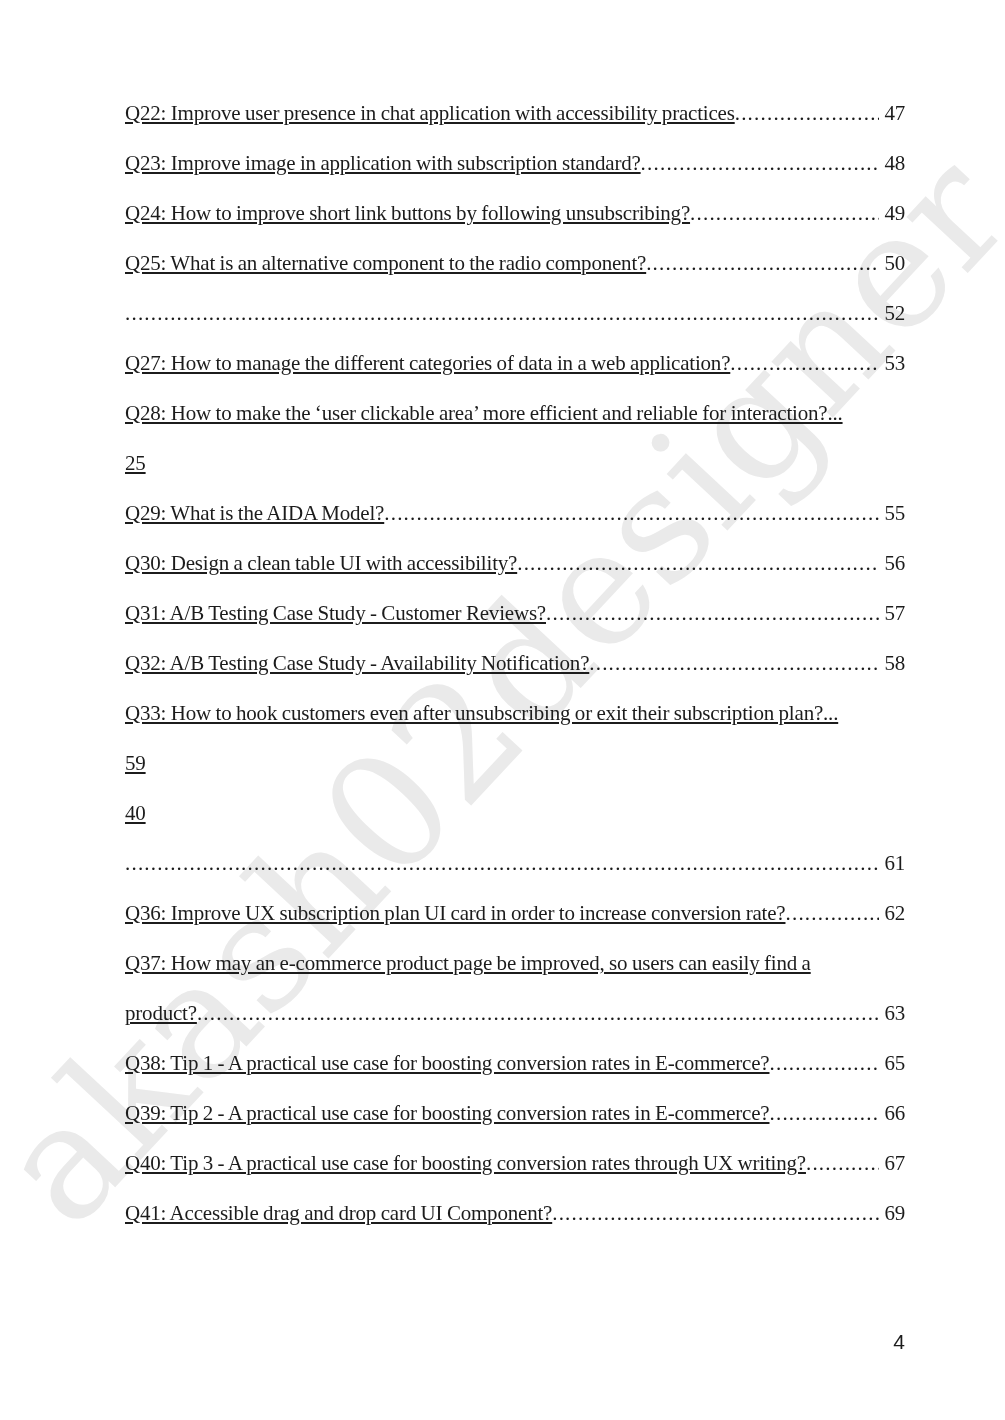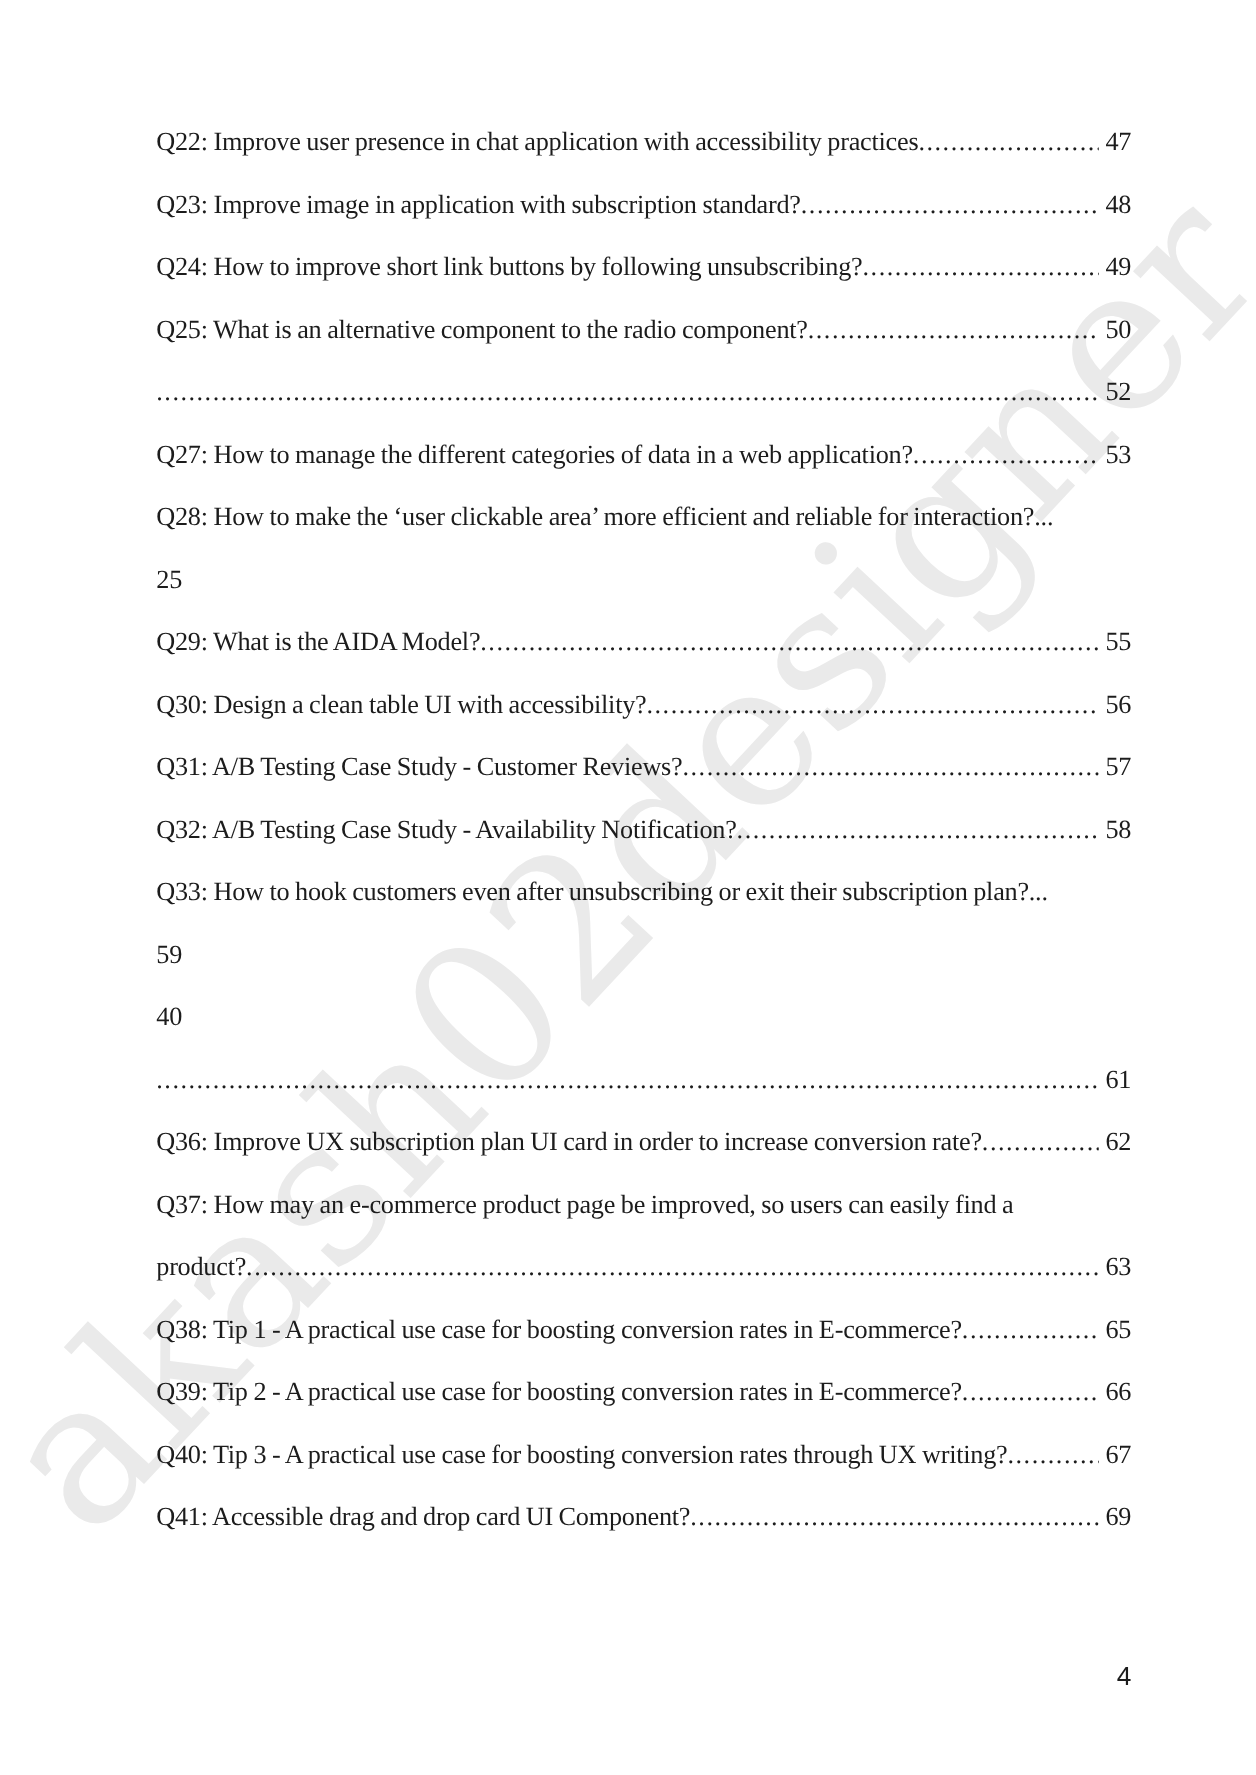--- a/index.html
+++ b/index.html
@@ -40,21 +40,21 @@
     display: flex;
     align-items: baseline;
     height: 50px;
     line-height: 50px;
     font-size: 21px;
     letter-spacing: -0.2px;
     word-spacing: -0.5px;
     white-space: nowrap;
   }
 
-  .toc-text { flex: 0 0 auto; }
+  .toc-text { flex: 0 0 auto; text-decoration: underline; }
 
   .toc-leader {
     flex: 1 1 0;
     overflow: hidden;
     min-width: 0;
     letter-spacing: 1.2px;
     word-spacing: 0;
   }
 
   .toc-page {

